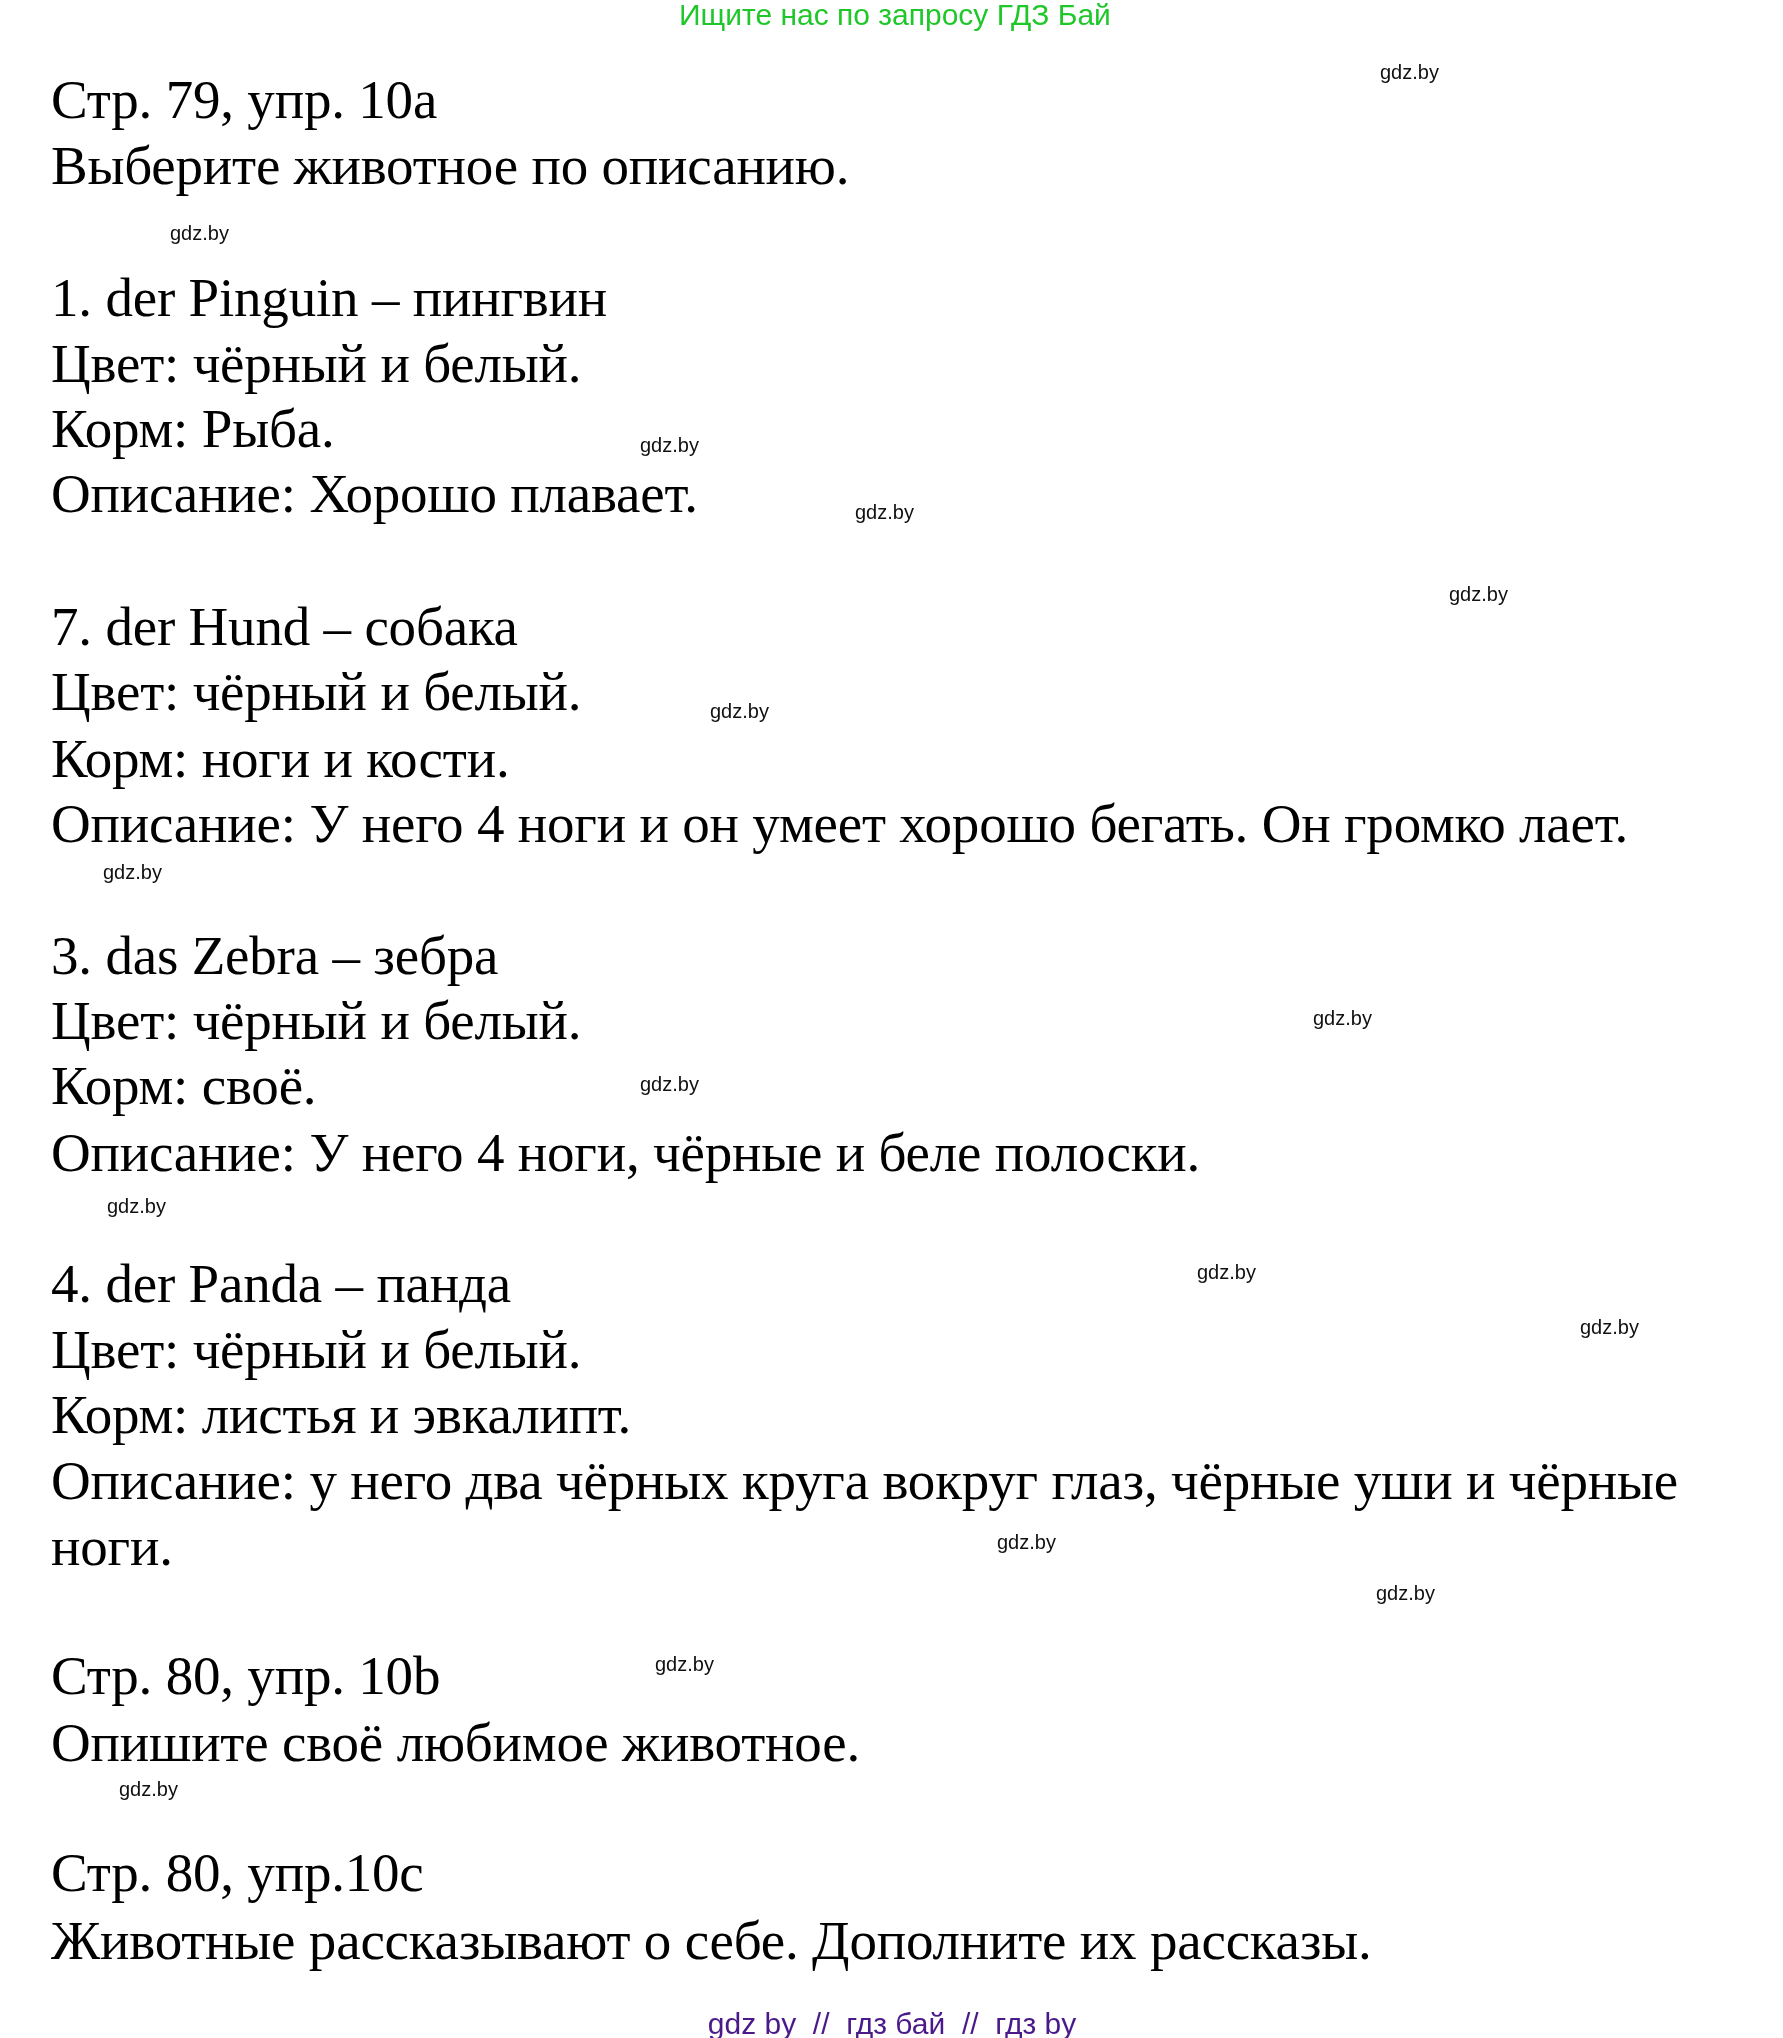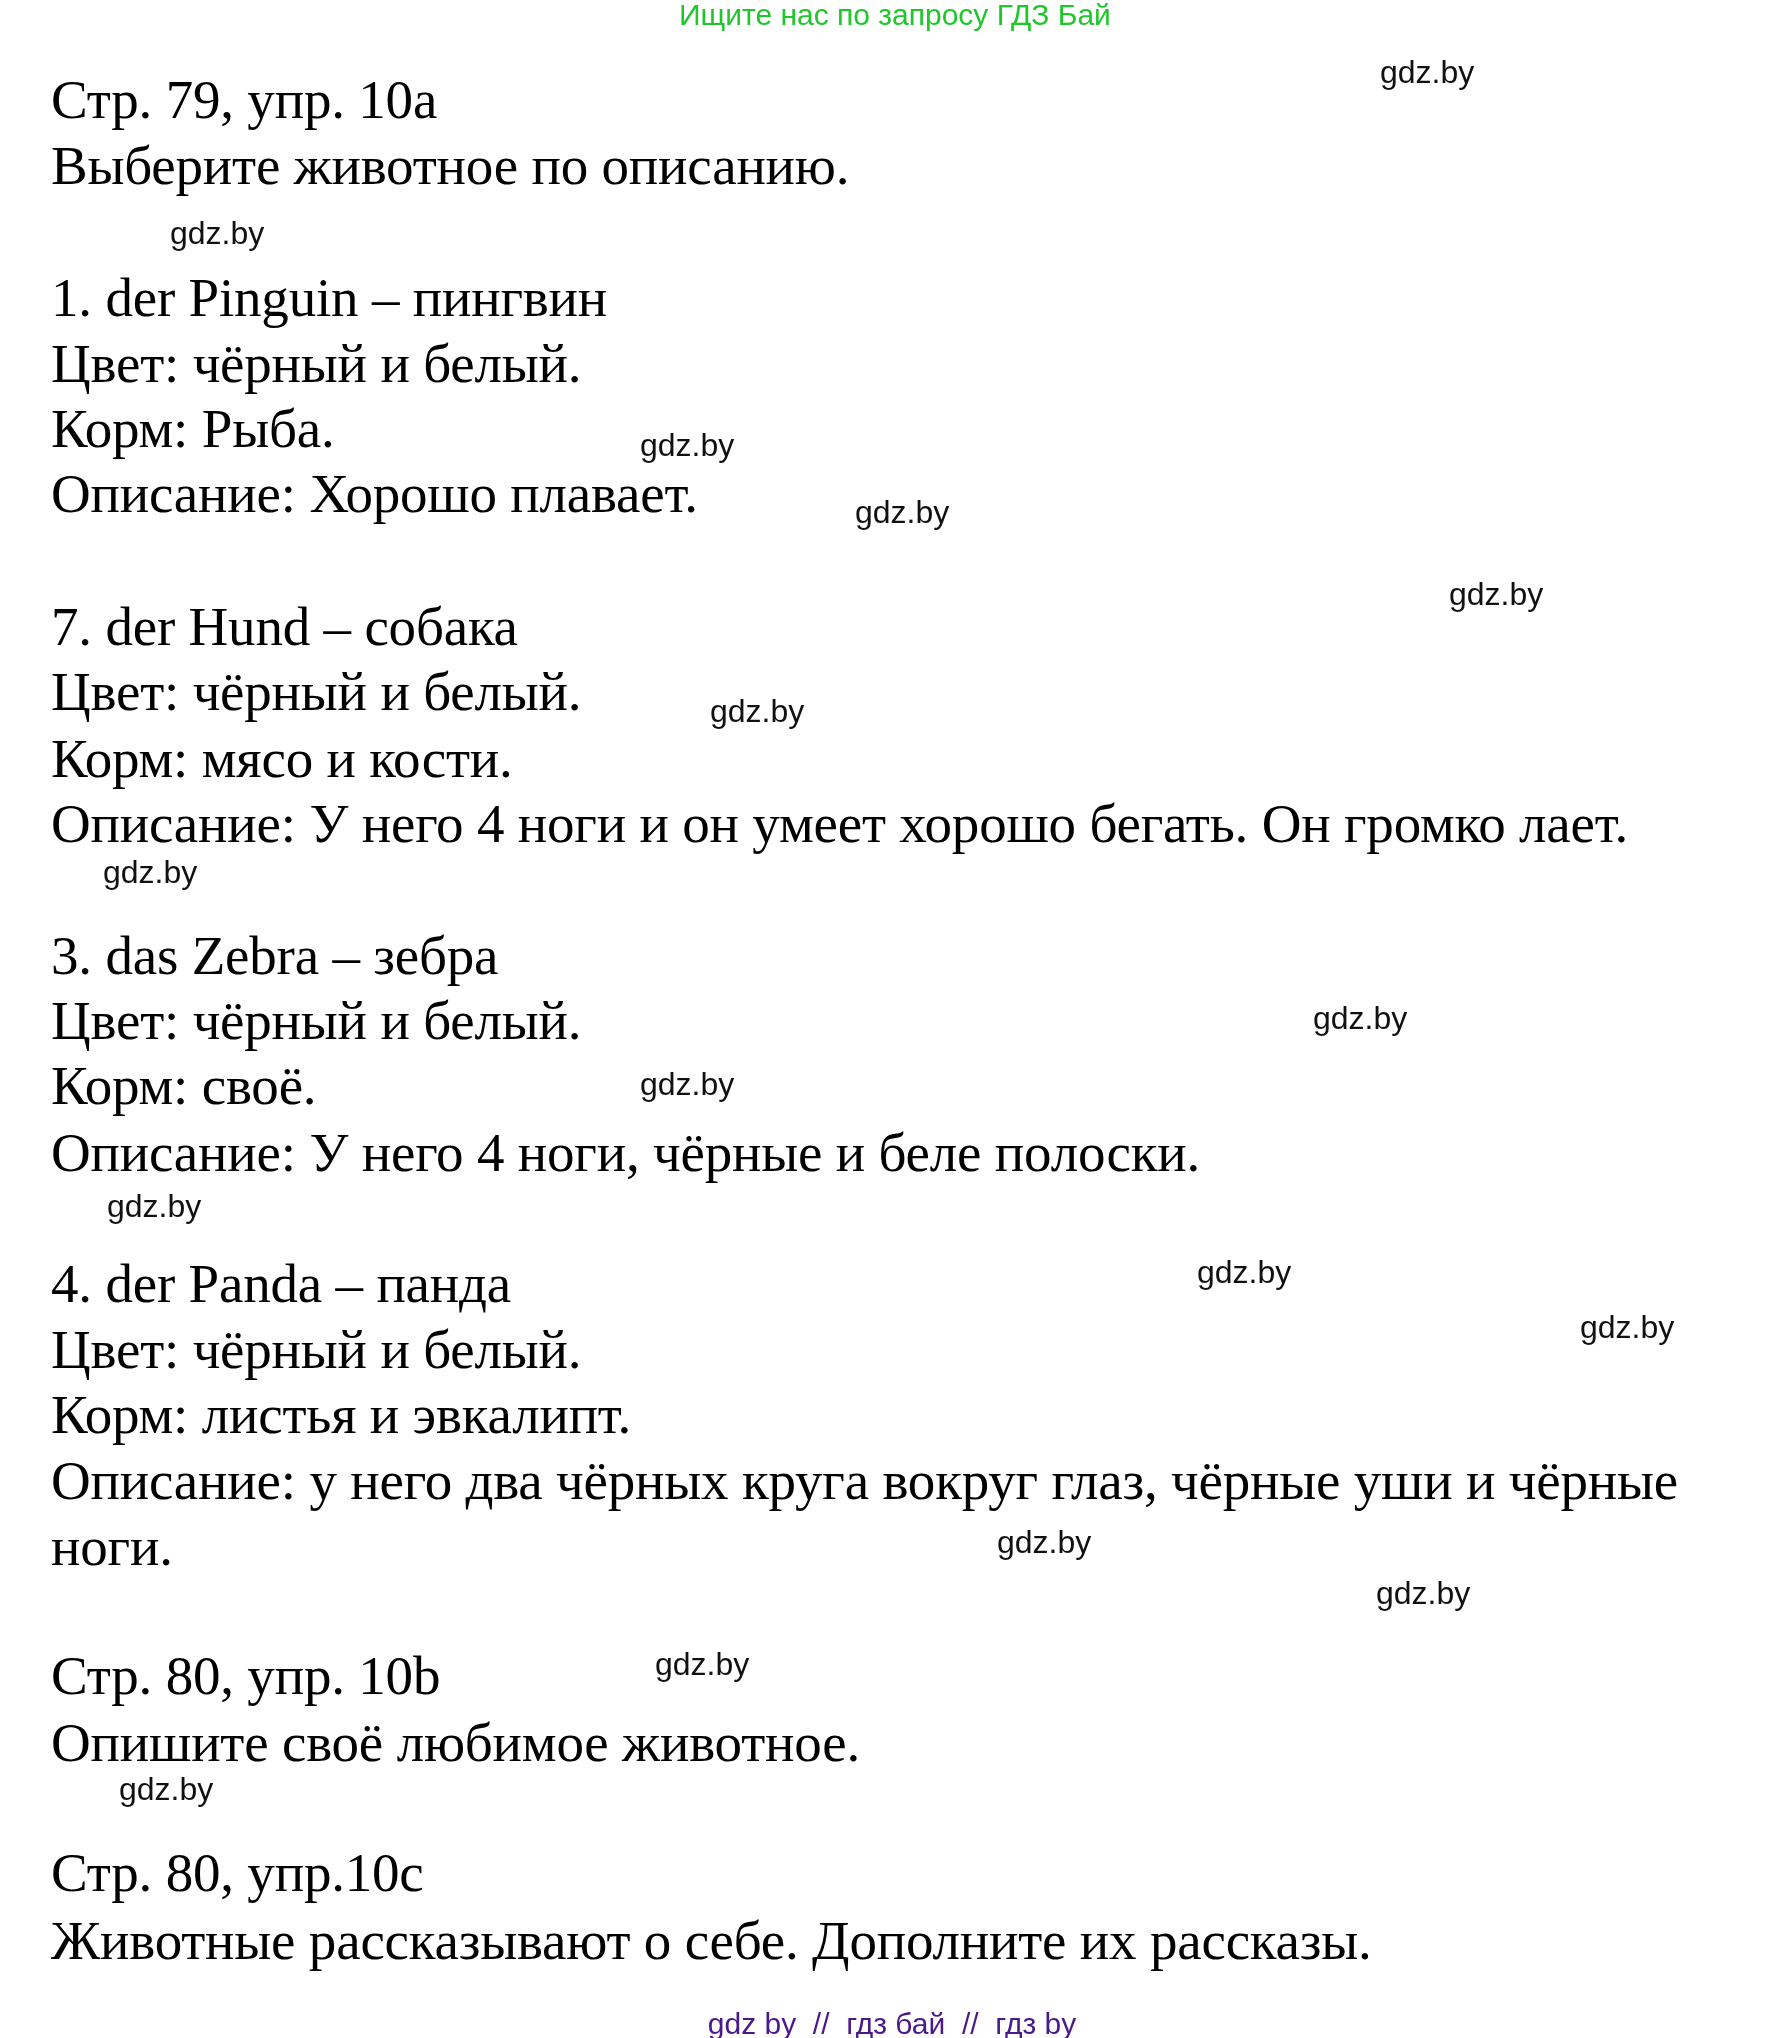--- a/index.html
+++ b/index.html
@@ -9,21 +9,21 @@
     font-family:"Liberation Sans", sans-serif; font-size:30px; color:#1fc72a;
     padding-left:5.9px; box-sizing:border-box;
   }
   .line {
     position:absolute; left:51px; white-space:nowrap;
     font-family:"Liberation Serif", serif; font-size:55px; line-height:60px;
     color:#000; letter-spacing:-0.2px;text-align:right;
   }
   .wm {
     position:absolute; white-space:nowrap;
-    font-family:"Liberation Sans", sans-serif; font-size:32px; line-height:33px;
+    font-family:"Liberation Sans", sans-serif; font-size:20px; line-height:33px;
     color:#111;
   }
   .footer {
     position:absolute; left:0; width:1784px; top:2007px; text-align:center;
     font-family:"Liberation Sans", sans-serif; font-size:30px; color:#4b1a8a;
     white-space:pre;
   }
 </style>
 </head>
 <body>
@@ -33,21 +33,21 @@
 <div class="line" style="top:70px">Стр. 79, упр. 10a</div>
 <div class="line" style="top:136px">Выберите животное по описанию.</div>
 
 <div class="line" style="top:268px">1. der Pinguin – пингвин</div>
 <div class="line" style="top:334px">Цвет: чёрный и белый.</div>
 <div class="line" style="top:399px">Корм: Рыба.</div>
 <div class="line" style="top:464px">Описание: Хорошо плавает.</div>
 
 <div class="line" style="top:597px">7. der Hund – собака</div>
 <div class="line" style="top:662px">Цвет: чёрный и белый.</div>
-<div class="line" style="top:729px">Корм: мясо и кости.</div>
+<div class="line" style="top:729px">Корм: ноги и кости.</div>
 <div class="line" style="top:794px">Описание: У него 4 ноги и он умеет хорошо бегать. Он громко лает.</div>
 
 <div class="line" style="top:926px">3. das Zebra – зебра</div>
 <div class="line" style="top:991px">Цвет: чёрный и белый.</div>
 <div class="line" style="top:1056px">Корм: своё.</div>
 <div class="line" style="top:1123px">Описание: У него 4 ноги, чёрные и беле полоски.</div>
 
 <div class="line" style="top:1254px">4. der Panda – панда</div>
 <div class="line" style="top:1320px">Цвет: чёрный и белый.</div>
 <div class="line" style="top:1385px">Корм: листья и эвкалипт.</div>

